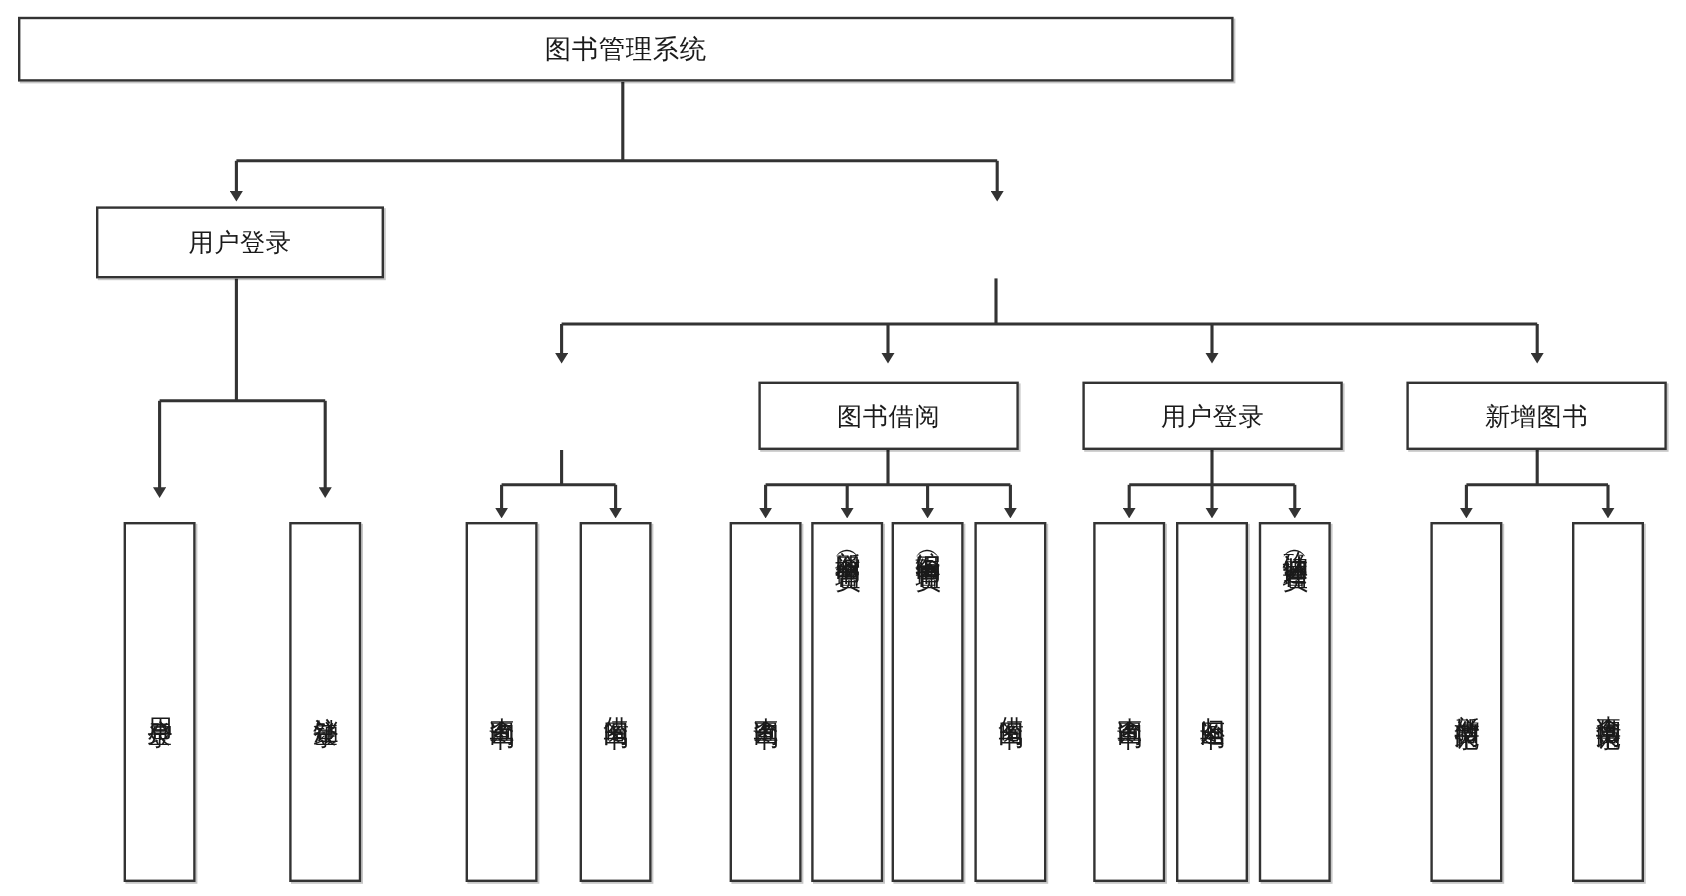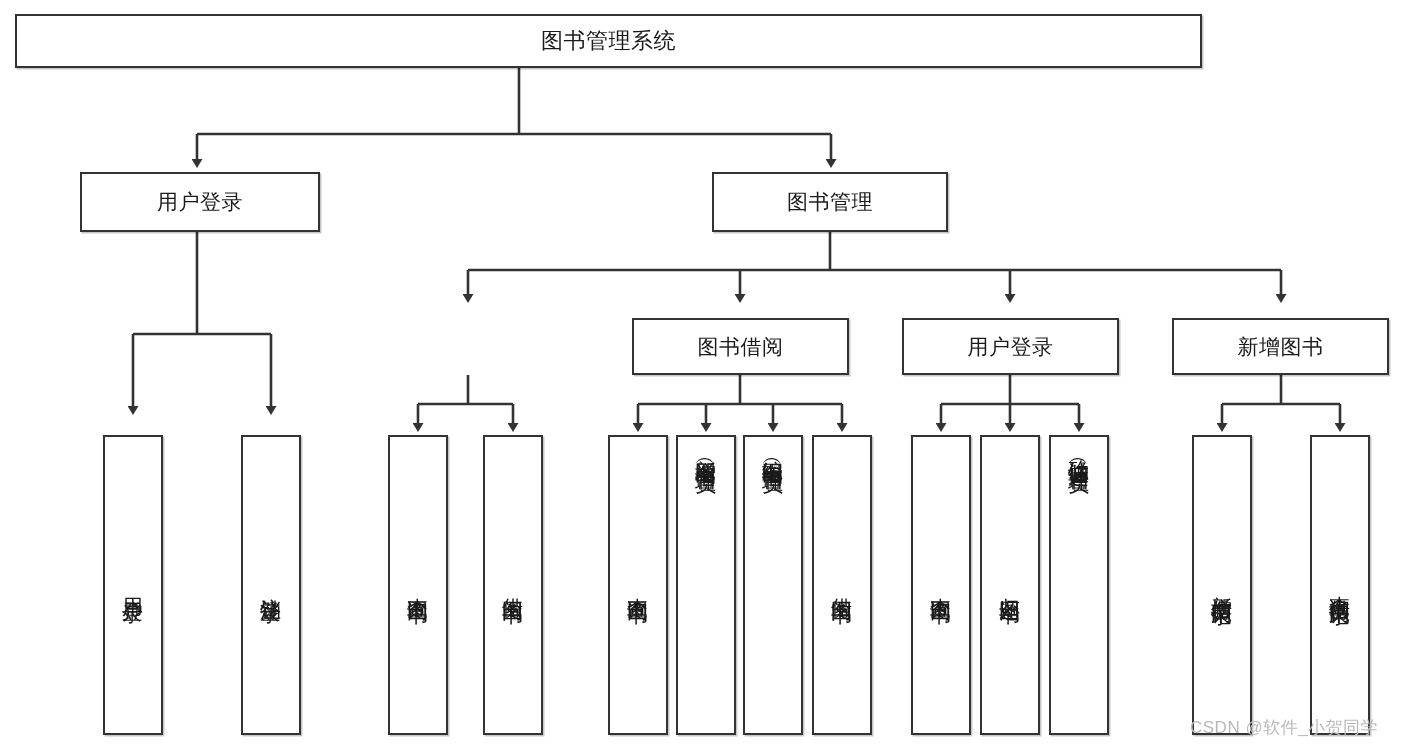--- a/index.html
+++ b/index.html
@@ -110,29 +110,26 @@
       <path d="M1010,404 L1010,424" marker-end="url(#arrow)"></path>
       <path d="M1079,404 L1079,424" marker-end="url(#arrow)"></path>
 
       <path d="M1281,375 L1281,404"></path>
       <path d="M1222,404 L1340,404"></path>
       <path d="M1222,404 L1222,424" marker-end="url(#arrow)"></path>
       <path d="M1340,404 L1340,424" marker-end="url(#arrow)"></path>
     </g>
   </svg>
 
-  <div class="node horiz root" style="left:15px; top:14px; width:1187px; height:54px;">
+  <div class="node horiz root" style="left:15px; top:14px; width:1013px; height:54px;">
     <span>图书管理系统</span>
   </div>
 
   <div class="node horiz" style="left:80px; top:172px; width:240px; height:60px;">
     <span>用户登录</span>
-  </div>
-  <div class="node horiz" style="left:712px; top:172px; width:236px; height:60px;">
-    <span>图书管理</span>
   </div>
 
   <div class="node horiz" style="left:632px; top:318px; width:217px; height:57px;">
     <span>图书借阅</span>
   </div>
   <div class="node horiz" style="left:902px; top:318px; width:217px; height:57px;">
     <span>用户登录</span>
   </div>
   <div class="node horiz" style="left:1172px; top:318px; width:217px; height:57px;">
     <span>新增图书</span>
@@ -175,15 +172,14 @@
     <span>确认归还（管理员）</span>
   </div>
 
   <div class="node vert" style="left:1192px; top:435px; width:60px; height:300px;">
     <span>新增借阅记录</span>
   </div>
   <div class="node vert" style="left:1310px; top:435px; width:60px; height:300px;">
     <span>查询借阅记录</span>
   </div>
 
-  <div class="watermark" style="left:1190px; top:716px;">CSDN @软件_小贺同学</div>
 
 </div>
 
 </body></html>

